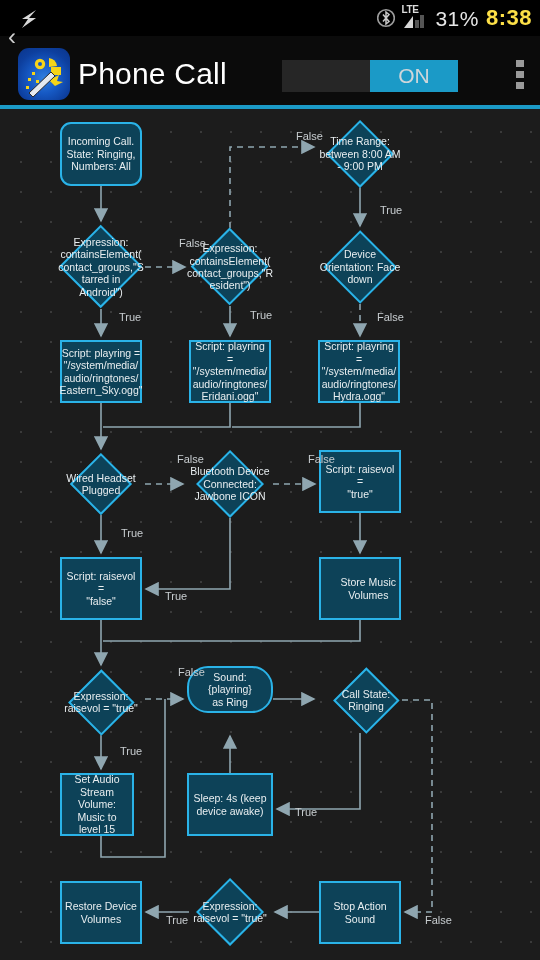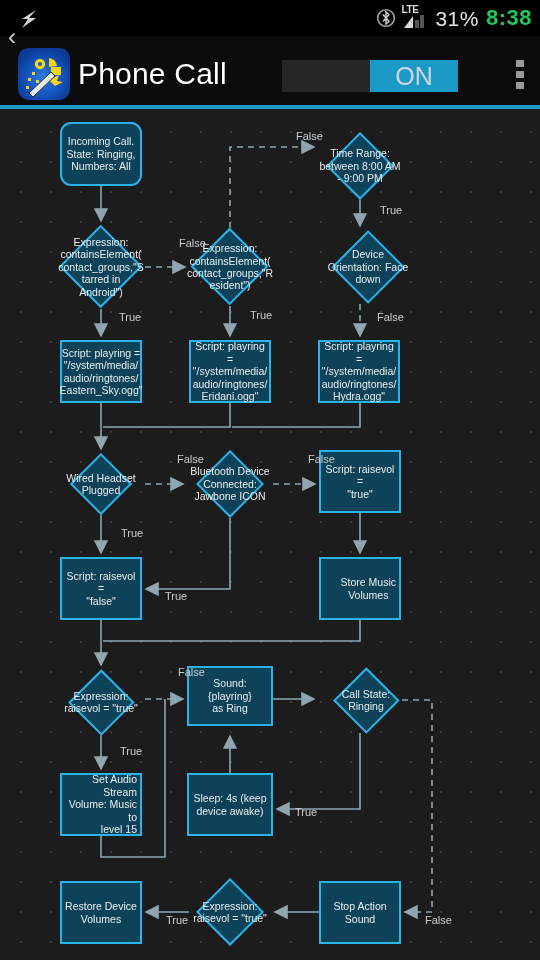--- a/index.html
+++ b/index.html
@@ -4,34 +4,34 @@
 <style>
   html,body{margin:0;padding:0;background:#000;}
   body{width:540px;height:960px;overflow:hidden;font-family:"Liberation Sans",sans-serif;}
   #app{position:relative;width:540px;height:960px;background:#000;}
 
   
   .statusbar{position:absolute;left:0;top:0;width:540px;height:36px;background:#000;}
   .sb-left{position:absolute;left:16px;top:8px;width:26px;height:22px;}
   .sb-right{position:absolute;right:8px;top:0;height:36px;display:flex;align-items:center;gap:7px;}
   .sb-text{color:#e6e6e6;font-size:21px;letter-spacing:.5px;line-height:1;}
-  .sb-time{color:#22c55e;font-size:22px;font-weight:bold;letter-spacing:.5px;line-height:1;}
+  .sb-time{color:#fde047;font-size:22px;font-weight:bold;letter-spacing:.5px;line-height:1;}
   .bt-ico{width:18px;height:22px;}
   .lte-wrap{position:relative;width:26px;height:24px;}
   .lte-lbl{position:absolute;left:-1px;top:-1px;font-size:10px;font-weight:bold;color:#dcdcdc;line-height:1;letter-spacing:-.3px;}
 
   
   .actionbar{position:absolute;left:0;top:36px;width:540px;height:73px;background:#0b0b0b;}
   .ab-back{position:absolute;left:4px;top:24px;width:16px;height:28px;color:#cfcfcf;font-size:24px;line-height:26px;text-align:center;}
   .ab-icon{position:absolute;left:18px;top:48px;width:52px;height:52px;border-radius:11px;overflow:hidden;
            background:radial-gradient(circle at 50% 58%, #2f7fe0 0%, #1659c4 38%, #0d3f9e 70%, #0a348a 100%);}
   .ab-title{position:absolute;left:78px;top:50px;color:#fff;font-size:30px;line-height:48px;letter-spacing:.2px;}
   .toggle{position:absolute;left:282px;top:60px;width:176px;height:32px;background:#262626;}
   .toggle .knob{position:absolute;right:0;top:0;width:88px;height:32px;background:#1b9ac7;
-                color:#cfd6da;font-size:25px;text-align:center;line-height:32px;}
+                color:#cfd6da;font-size:21px;text-align:center;line-height:32px;}
   .ab-menu{position:absolute;right:16px;top:60px;width:8px;height:32px;}
   .ab-menu i{display:block;width:8px;height:7px;background:#9a9a9a;margin-bottom:4px;}
   .accent{position:absolute;left:0;top:105px;width:540px;height:4px;background:#1b9ac7;}
 
   
   .canvas{position:absolute;left:0;top:109px;width:540px;height:851px;background:#1c1c1c;
           background-image:radial-gradient(#3a3a3a 1px, transparent 1px);
           background-size:30px 30px;background-position:6px 8px;overflow:hidden;}
   .canvas svg{position:absolute;left:0;top:0;}
 
@@ -188,27 +188,27 @@
 tarred in
 Android")</div>
         </div>
         <div class="dia" style="left: 189px; top: 119px; width: 82px; height: 78px;">
           <div class="shape" style="left: 13.427px; top: 11.427px; width: 55.146px; height: 55.146px;"></div>
           <div class="lbl">Expression:
 containsElement(
 contact_groups,"R
 esident")</div>
         </div>
-        <div class="dia" style="left: 318px; top: 23px; width: 84px; height: 68px;">
+        <div class="dia" style="left: 318px; top: 11px; width: 84px; height: 68px;">
           <div class="shape" style="left: 17.962px; top: 9.962px; width: 48.076px; height: 48.076px;"></div>
           <div class="lbl">Time Range:
 between 8:00 AM
 - 9:00 PM</div>
         </div>
-        <div class="dia" style="left: 326px; top: 121px; width: 84px; height: 74px;">
+        <div class="dia" style="left: 318px; top: 121px; width: 84px; height: 74px;">
           <div class="shape" style="left: 15.841px; top: 10.841px; width: 52.318px; height: 52.318px;"></div>
           <div class="lbl">Device
 Orientation: Face
 down</div>
         </div>
         <div class="node" style="left: 60px; top: 231px; width: 82px; height: 63px;">
           <div class="txt">Script: playring =
 "/system/media/
 audio/ringtones/
 Eastern_Sky.ogg"</div>
@@ -246,30 +246,30 @@
         </div>
         <div class="node" style="left: 319px; top: 448px; width: 82px; height: 63px; justify-content: flex-end;">
           <div class="txt">Store Music
 Volumes</div>
         </div>
         <div class="dia" style="left: 57px; top: 560px; width: 88px; height: 66px;">
           <div class="shape" style="left: 20.669px; top: 9.669px; width: 46.662px; height: 46.662px;"></div>
           <div class="lbl">Expression:
 raisevol = "true"</div>
         </div>
-        <div class="node" style="left: 187px; top: 557px; width: 86px; height: 60px;">
+        <div class="node" style="left: 187px; top: 557px; width: 86px; height: 47px; border-radius: 21px;">
           <div class="txt">Sound: {playring}
 as Ring</div>
         </div>
         <div class="dia" style="left: 324px; top: 558px; width: 84px; height: 66px;">
           <div class="shape" style="left: 18.669px; top: 9.669px; width: 46.662px; height: 46.662px;"></div>
           <div class="lbl">Call State:
 Ringing</div>
         </div>
-        <div class="node" style="left: 60px; top: 664px; width: 82px; height: 63px; text-align: right;">
+        <div class="node" style="left: 60px; top: 664px; width: 74px; height: 63px;">
           <div class="txt">Set Audio Stream
 Volume: Music to
 level 15</div>
         </div>
         <div class="node" style="left: 187px; top: 664px; width: 86px; height: 63px;">
           <div class="txt">Sleep: 4s (keep
 device awake)</div>
         </div>
         <div class="node" style="left: 60px; top: 772px; width: 82px; height: 63px;">
           <div class="txt">Restore Device

